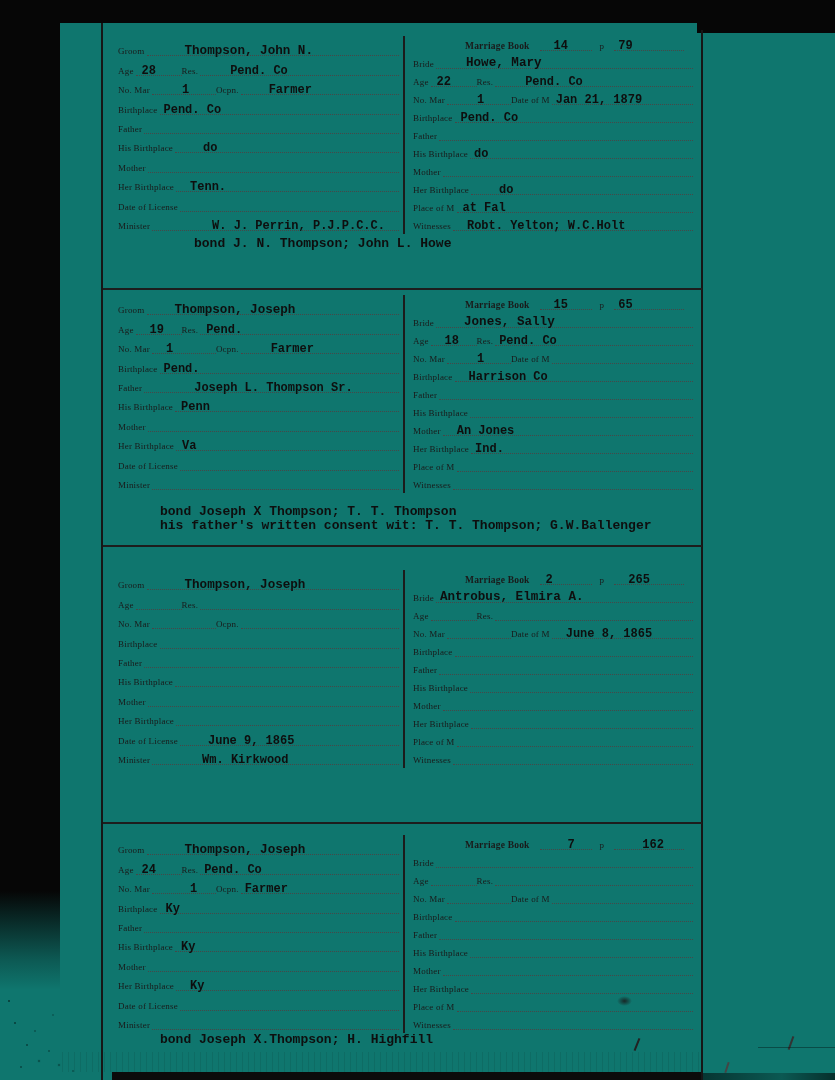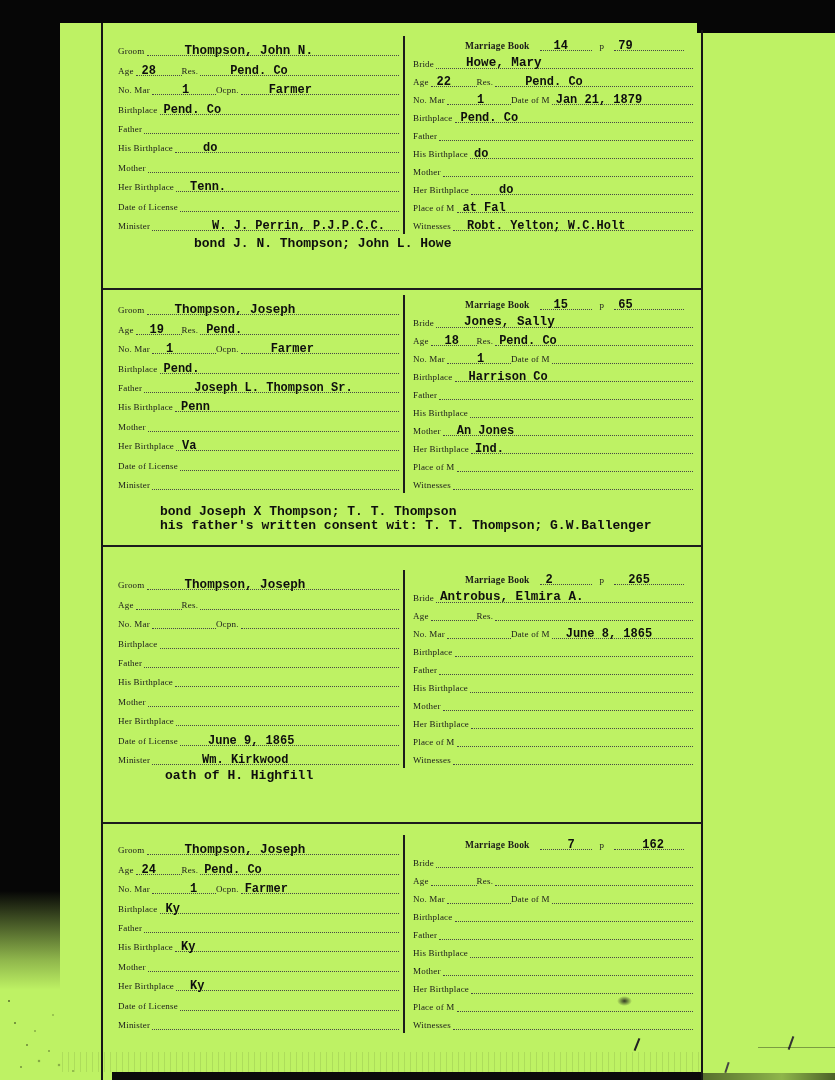--- a/index.html
+++ b/index.html
@@ -1,16 +1,16 @@
 <!DOCTYPE html>
 <html><head>
 <meta charset="utf-8">
 <style>
   html,body{margin:0;padding:0;background:#e9e9e6;}
-  .page{position:relative;width:835px;height:1080px;background:#bef264;overflow:hidden;
+  .page{position:relative;width:835px;height:1080px;background:#0f766e;overflow:hidden;
         font-family:"Liberation Serif",serif;color:#1a1a1a;}
   
   .bar{position:absolute;background:#060606;}
   .top-bar{left:0;top:0;width:835px;height:23px;}
   .top-bar-right{left:697px;top:0;width:138px;height:33px;}
   .left-strip{left:0;top:0;width:60px;height:990px;
               background:linear-gradient(#060606 0 90%,rgba(6,6,6,.25) 97%,rgba(6,6,6,0));}
   .bottom-bar{left:112px;top:1072px;width:590px;height:8px;background:#0b0b0b;}
   .bottom-bar-right{left:702px;top:1073px;width:133px;height:7px;
               background:linear-gradient(90deg,rgba(0,0,0,.55),rgba(0,0,0,.25) 60%,rgba(0,0,0,.6));}
@@ -542,23 +542,20 @@
             </span>
           </div>
         <div class="r">
             <span class="l">Witnesses</span>
             <span class="d">
               <span class="v"></span>
             </span>
           </div>
       </div>
     </div>
-    <div class="notes">
-      <div>oath of H. Highfill</div>
-    </div>
   </div>
 
   <div class="block b4">
     <div class="cols">
       <div class="colL">
         <div class="r">
             <span class="l">Groom</span>
             <span class="d">
               <span class="v nm o38">Thompson, Joseph</span>
             </span>
@@ -700,20 +697,23 @@
               <span class="v"></span>
             </span>
           </div>
         <div class="r">
             <span class="l">Witnesses</span>
             <span class="d">
               <span class="v"></span>
             </span>
           </div>
       </div>
+    </div>
+    <div class="notes">
+      <div>bond Joseph X.Thompson; H. Highfill</div>
     </div>
   </div>
 
   <div class="mark slash1"></div>
   <div class="mark slash2"></div>
   <div class="mark slash3"></div>
   <div class="mark scratch"></div>
   <div class="mark smudge" style="background:none;"></div>
   <div class="smudge mark" style="position:absolute;"></div>
   <div class="grain"></div>

